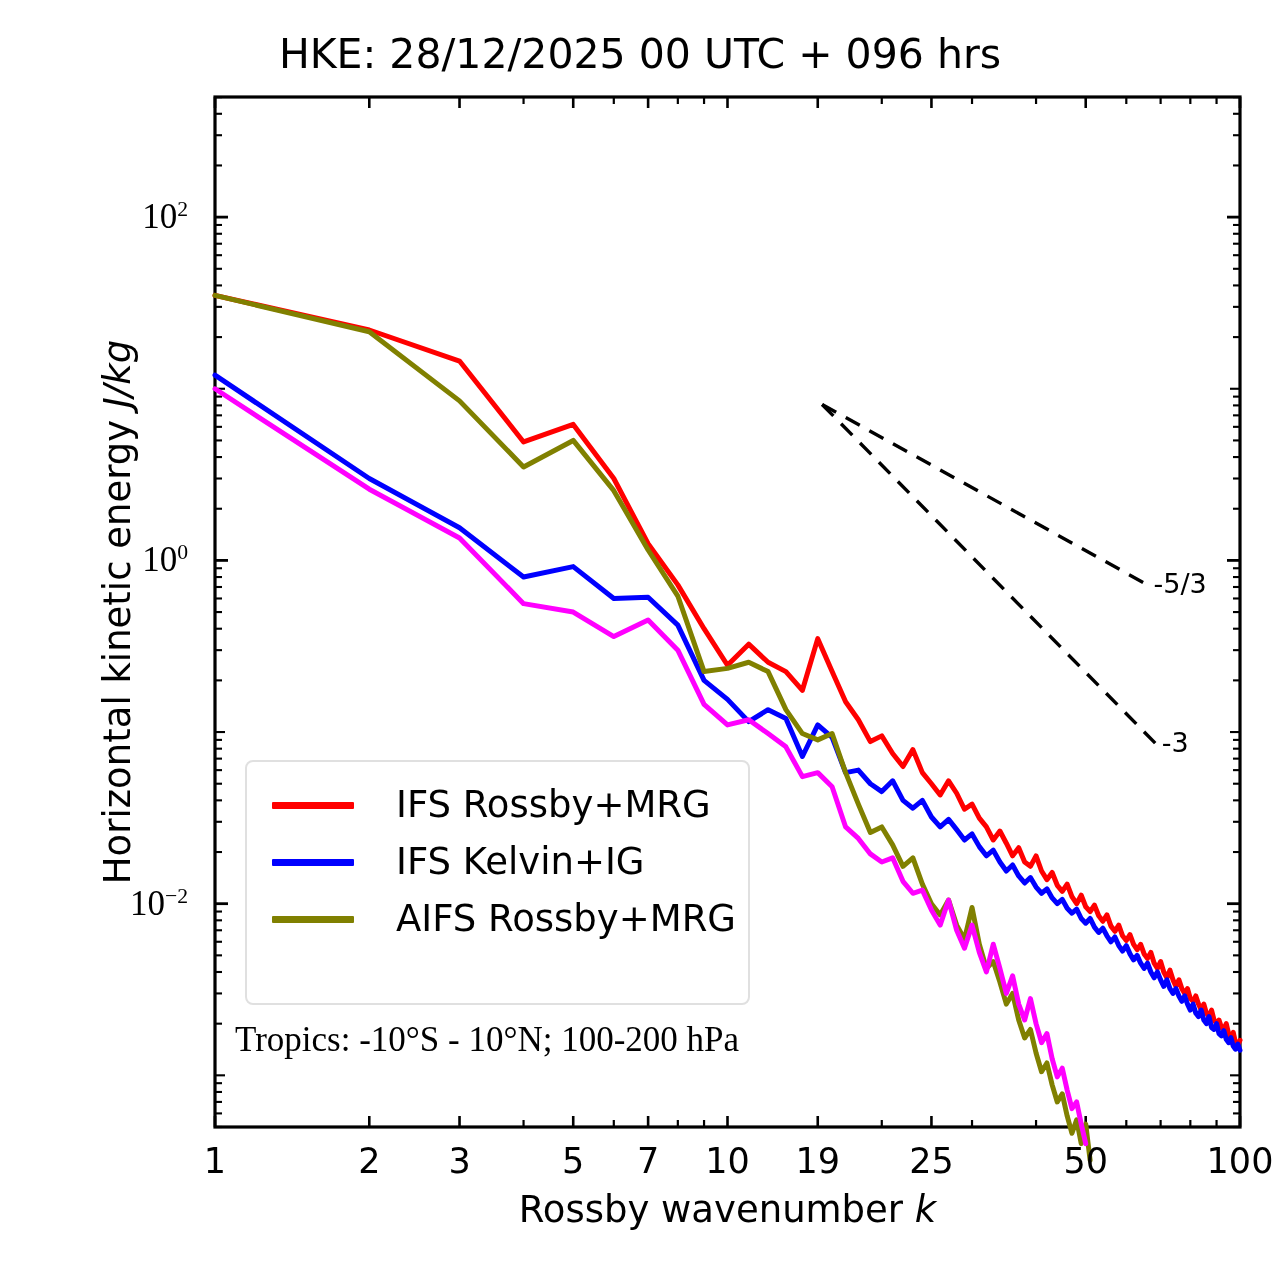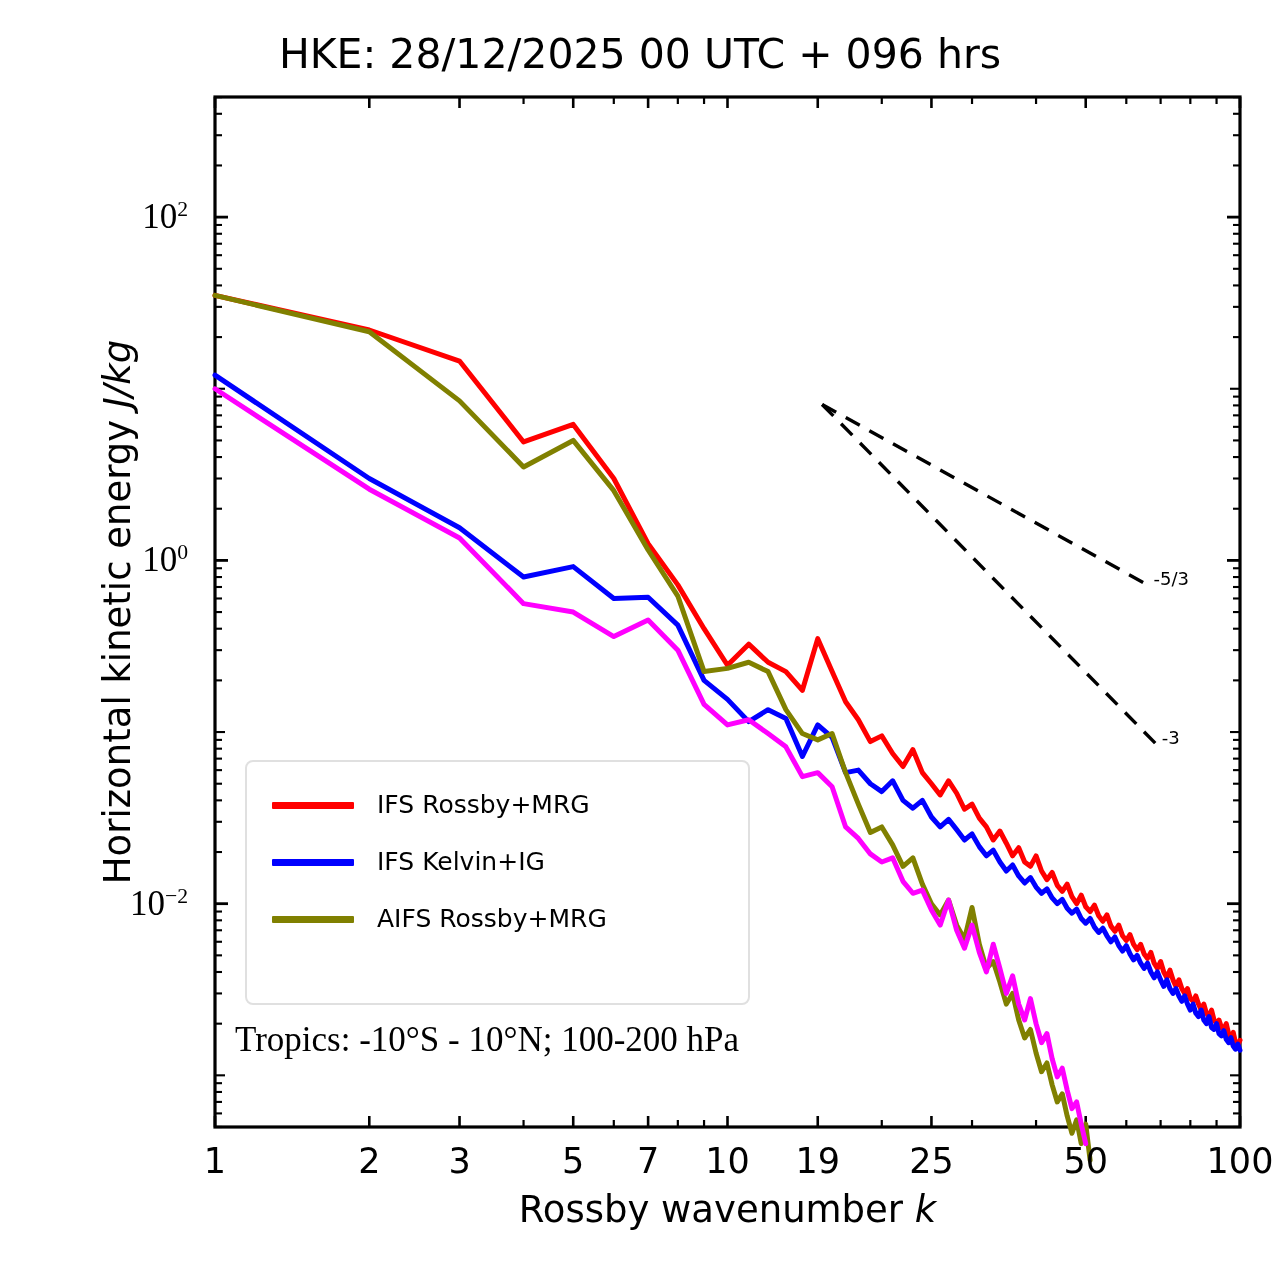--- a/index.html
+++ b/index.html
@@ -20,24 +20,24 @@
        white-space:nowrap;transform:translateY(-50%);font-family:Liberation Serif, serif;}
   .ytl sup{font-size:0.62em;vertical-align:super;}
   .xtl{position:absolute;font-size:35px;text-align:center;
        transform:translateX(-50%);white-space:nowrap;}
   #plotsvg{position:absolute;left:0;top:0;}
   #legendbox{position:absolute;left:245px;top:760px;width:505px;height:245px;
              border:2px solid #e0e0e0;border-radius:8px;background:#fff;
              box-sizing:border-box;}
   .lgrow{position:absolute;left:0;width:100%;height:61px;}
   .lgline{position:absolute;left:25px;top:28px;width:82px;height:7px;border-radius:1px;}
-  .lgtxt{position:absolute;left:130px;top:0;height:61px;line-height:61px;
-         font-size:25px;white-space:nowrap;}
+  .lgtxt{position:absolute;left:149px;top:0;height:61px;line-height:61px;
+         font-size:37px;white-space:nowrap;}
   #annot{position:absolute;left:235px;top:1020px;font-size:35px;white-space:nowrap;font-family:Liberation Serif, serif;}
-  .slopelbl{position:absolute;font-size:18px;white-space:nowrap;}
+  .slopelbl{position:absolute;font-size:27px;white-space:nowrap;}
 </style>
 </head>
 <body>
 
 <div id="root">
 
   <div id="title">HKE: 28/12/2025 00 UTC + 096 hrs</div>
 
   <div id="ylabel"><span>Horizontal kinetic energy </span><i>J/kg</i></div>
 

